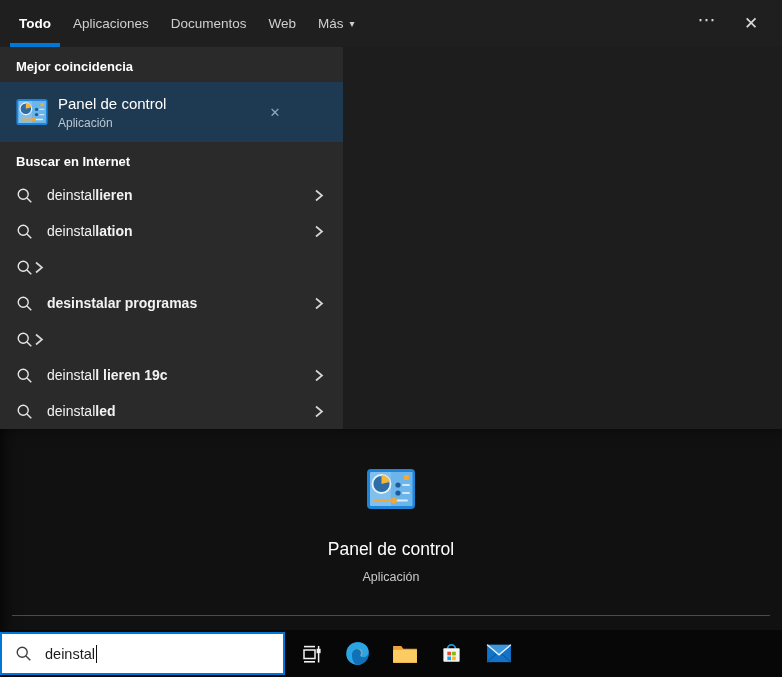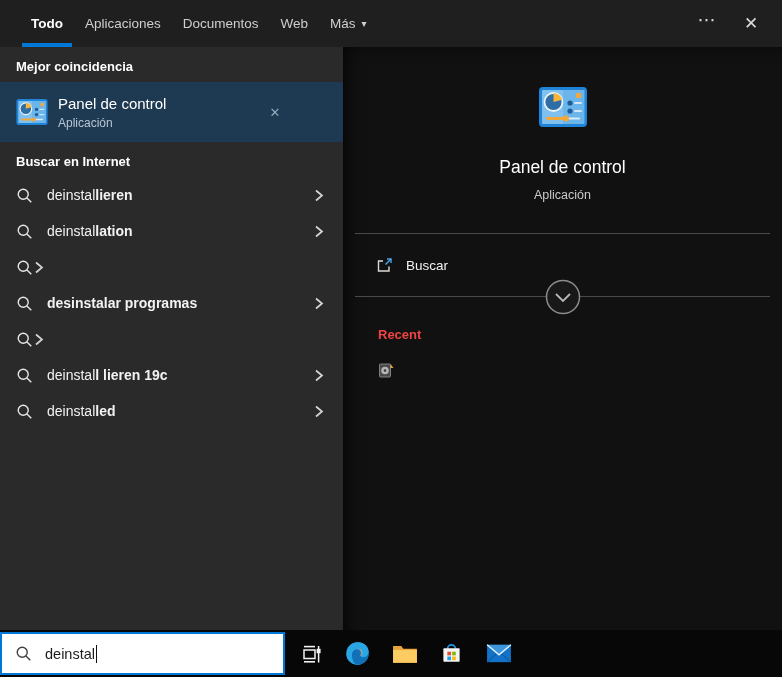--- a/index.html
+++ b/index.html
@@ -2,34 +2,34 @@
 <html><head>
 <meta charset="utf-8">
 <style>
   * { box-sizing: border-box; margin: 0; padding: 0; }
   html,body { background:#000; }
   body { font-family: "Liberation Sans", "DejaVu Sans", sans-serif; }
   .screen { position:relative; width:782px; height:677px; overflow:hidden; background:#1e1d1d; }
 
   
   .topbar { position:relative; height:47px; background:#201f1f; display:flex; align-items:stretch; }
-  .tabs { display:flex; align-items:stretch; padding-left:20px; }
+  .tabs { display:flex; align-items:stretch; padding-left:8px; }
   .tab { position:relative; display:flex; align-items:center; gap:6px; padding:0 11px;
          color:#cfcfcf; font-size:13.5px; cursor:default; }
   .tab.active { color:#ffffff; font-weight:bold; }
   .tab.active::after { content:""; position:absolute; left:2px; right:2px; bottom:0; height:4px; background:var(--accent); }
   .tab .caret { font-size:10px; color:#cfcfcf; line-height:1; }
   .topbar-actions { margin-left:auto; display:flex; align-items:center; gap:14px; padding-right:16px; }
   .iconbtn { width:30px; height:30px; display:flex; align-items:center; justify-content:center;
              color:#d8d8d8; font-size:16px; }
   .iconbtn.more { font-size:18px; letter-spacing:1px; padding-bottom:8px; }
   .iconbtn.close { font-size:17px; }
 
   
-  .content { display:flex; height:583px; }
+  .content { display:flex; height:583px;flex-direction:column; }
   .left-panel { width:343px; background:#2b2a2a; display:flex; flex-direction:column; }
   .right-panel { flex:1; background:#121111; box-shadow: inset 16px 10px 20px -16px #000;
                  display:flex; flex-direction:column; }
 
   .section-header { color:#ffffff; font-size:13px; font-weight:bold; padding:12px 16px 8px 16px; }
 
   
   .best-match-row { height:60px; background:var(--highlight); display:flex; align-items:center; padding:0 16px; }
   .bm-icon { width:32px; height:26px; flex:none; }
   .bm-text { margin-left:10px; flex:1; min-width:0; }

